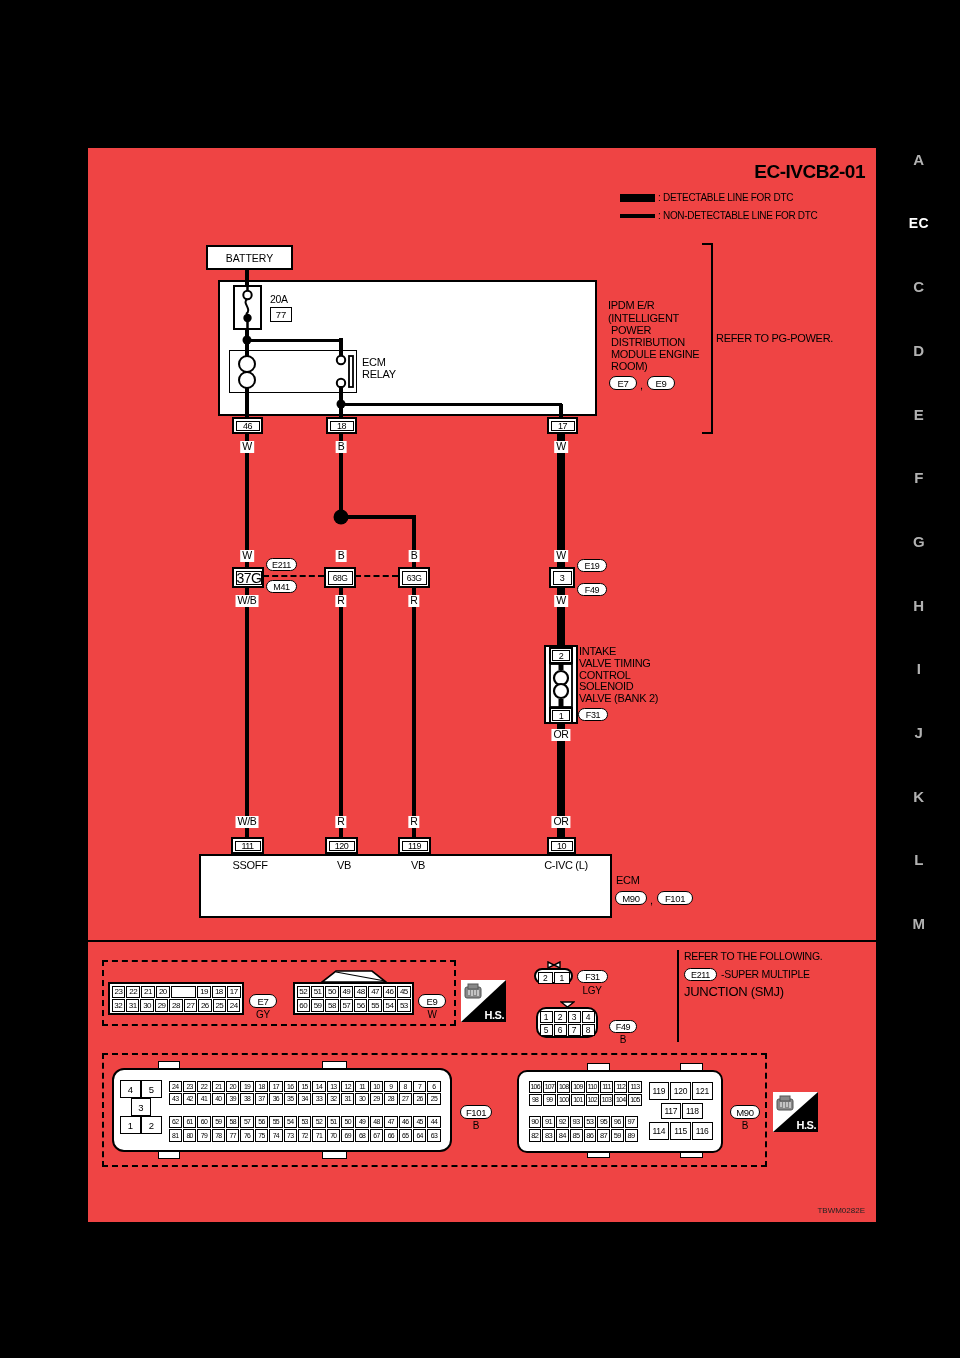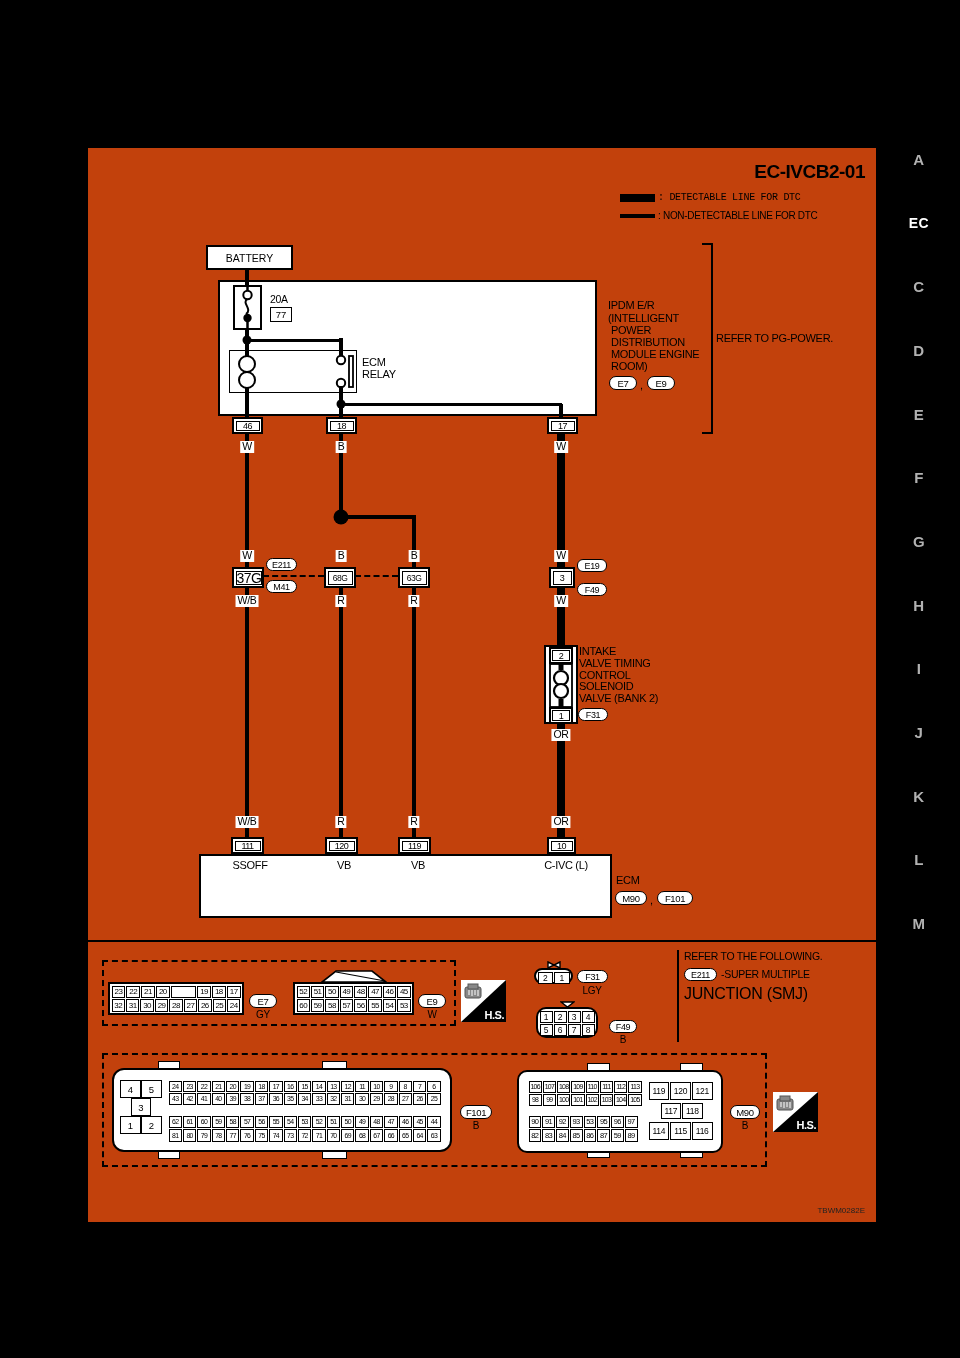--- a/index.html
+++ b/index.html
@@ -1,18 +1,18 @@
 <!DOCTYPE html>
 <html><head>
 <meta charset="utf-8">
 <style>
   html,body{margin:0;padding:0;background:#000;}
   #stage{position:relative;width:960px;height:1358px;background:#000;overflow:hidden;
          font-family:"Liberation Sans","DejaVu Sans",sans-serif;color:#000;}
-  #page{position:absolute;left:88px;top:148px;width:788px;height:1074px;background:#c2410c;}
+  #page{position:absolute;left:88px;top:148px;width:788px;height:1074px;background:#ef4444;}
   .abs{position:absolute;}
   .t{position:absolute;font-size:11px;letter-spacing:-0.3px;white-space:nowrap;line-height:1.1;}
   .tc{position:absolute;font-size:10.5px;letter-spacing:-0.3px;white-space:nowrap;
       transform:translateX(-50%);background:#fff;padding:0 2px;line-height:1.1;}
   .box{position:absolute;border:2px solid #000;background:#fff;box-sizing:border-box;}
   .wire{position:absolute;background:#000;width:3.5px;}
   .wire.h{height:3.5px;width:auto;}
   .wire.thick{width:8px;}
   .dot{position:absolute;background:#000;border-radius:50%;transform:translate(-50%,-50%);}
   .pinbox{position:absolute;border:2px solid #000;background:#fff;padding:1.5px;box-sizing:border-box;display:flex;}
@@ -47,21 +47,21 @@
 </style>
 </head>
 <body>
 
 <div id="stage">
 
   <div id="page">
 
     <div class="t" style="left:649px;top:14px;width:128px;text-align:right;font-size:19px;font-weight:bold;letter-spacing:-0.5px;">EC-IVCB2-01</div>
     <div class="abs" style="left:532px;top:46px;width:35px;height:8px;background:#000;"></div>
-    <div class="t" style="left:570px;top:44px;font-size:10px;font-family:Liberation Mono, monospace;">: DETECTABLE LINE FOR DTC</div>
+    <div class="t" style="left:570px;top:44px;font-size:10px;">: DETECTABLE LINE FOR DTC</div>
     <div class="abs" style="left:532px;top:66px;width:35px;height:3.5px;background:#000;"></div>
     <div class="t" style="left:570px;top:62px;font-size:10px;">: NON-DETECTABLE LINE FOR DTC</div>
 
     <div class="box" style="left:118px;top:97px;width:87px;height:25px;display:flex;align-items:center;justify-content:center;font-size:10.5px;">BATTERY</div>
     <div class="box" style="left:130px;top:132px;width:379px;height:136px;"></div>
     <div class="box" style="left:141px;top:202px;width:128px;height:43px;border-width:1.5px;"></div>
 
     <div class="wire" style="left:157.2px;top:122px;height:16px;"></div>
     <div class="wire" style="left:157.2px;top:180px;height:89px;"></div>
 
@@ -151,21 +151,21 @@
         <b style="font-size:8.5px;">68G</b>
       </div>
     <div class="pinbox" style="left:310px;top:419px;width:32px;height:21px;">
         <b style="font-size:8.5px;">63G</b>
       </div>
     <div class="pinbox" style="left:461px;top:419px;width:26px;height:21px;">
         <b style="font-size:9px;">3</b>
       </div>
     <div class="oval" style="left:178px;top:410px;width:31px;height:13px;">E211</div>
     <div class="oval" style="left:178px;top:432px;width:31px;height:13px;">M41</div>
-    <div class="oval" style="left:489px;top:411px;width:30px;height:13px;border-radius:6px;">E19</div>
+    <div class="oval" style="left:489px;top:411px;width:30px;height:13px;">E19</div>
     <div class="oval" style="left:489px;top:435px;width:30px;height:13px;">F49</div>
 
     <div class="wire" style="left:157.2px;top:440px;height:249px;"></div>
     <div class="wire" style="left:251.2px;top:440px;height:249px;"></div>
     <div class="wire" style="left:324.2px;top:440px;height:249px;"></div>
     <div class="wire thick" style="left:469px;top:440px;height:58px;"></div>
 
     <div class="tc" style="left:159px;top:447px;">W/B</div>
     <div class="tc" style="left:253px;top:447px;">R</div>
     <div class="tc" style="left:326px;top:447px;">R</div>
@@ -325,21 +325,21 @@
           <div class="gcell">8</div>
         </div>
       </div>
     <div class="oval" style="left:521px;top:872px;width:28px;height:13px;">F49</div>
     <div class="tc" style="left:535px;top:886px;background:transparent;font-size:10px;">B</div>
 
     <div class="abs" style="left:589px;top:802px;width:1.5px;height:92px;background:#000;"></div>
     <div class="t" style="left:596px;top:803px;font-size:10.5px;">REFER TO THE FOLLOWING.</div>
     <div class="oval" style="left:596px;top:820px;width:33px;height:13px;">E211</div>
     <div class="t" style="left:633px;top:821px;font-size:10.5px;">-SUPER MULTIPLE</div>
-    <div class="t" style="left:596px;top:837px;font-size:16px;">JUNCTION (SMJ)</div>
+    <div class="t" style="left:596px;top:837px;font-size:13px;">JUNCTION (SMJ)</div>
 
     <div class="dashbox" style="left:14px;top:905px;width:665px;height:114px;"></div>
 
     <div class="box" style="left:70px;top:913px;width:22px;height:12px;border-width:1.5px;"></div>
     <div class="box" style="left:234px;top:913px;width:25px;height:12px;border-width:1.5px;"></div>
     <div class="box" style="left:70px;top:999px;width:22px;height:12px;border-width:1.5px;"></div>
     <div class="box" style="left:234px;top:999px;width:25px;height:12px;border-width:1.5px;"></div>
     <div class="box" style="left:24px;top:920px;width:340px;height:84px;border-width:2.5px;border-radius:12px;"></div>
     <div class="lcell" style="left:32px;top:932px;width:21px;height:18px;">4</div>
     <div class="lcell" style="left:53px;top:932px;width:21px;height:18px;">5</div>

